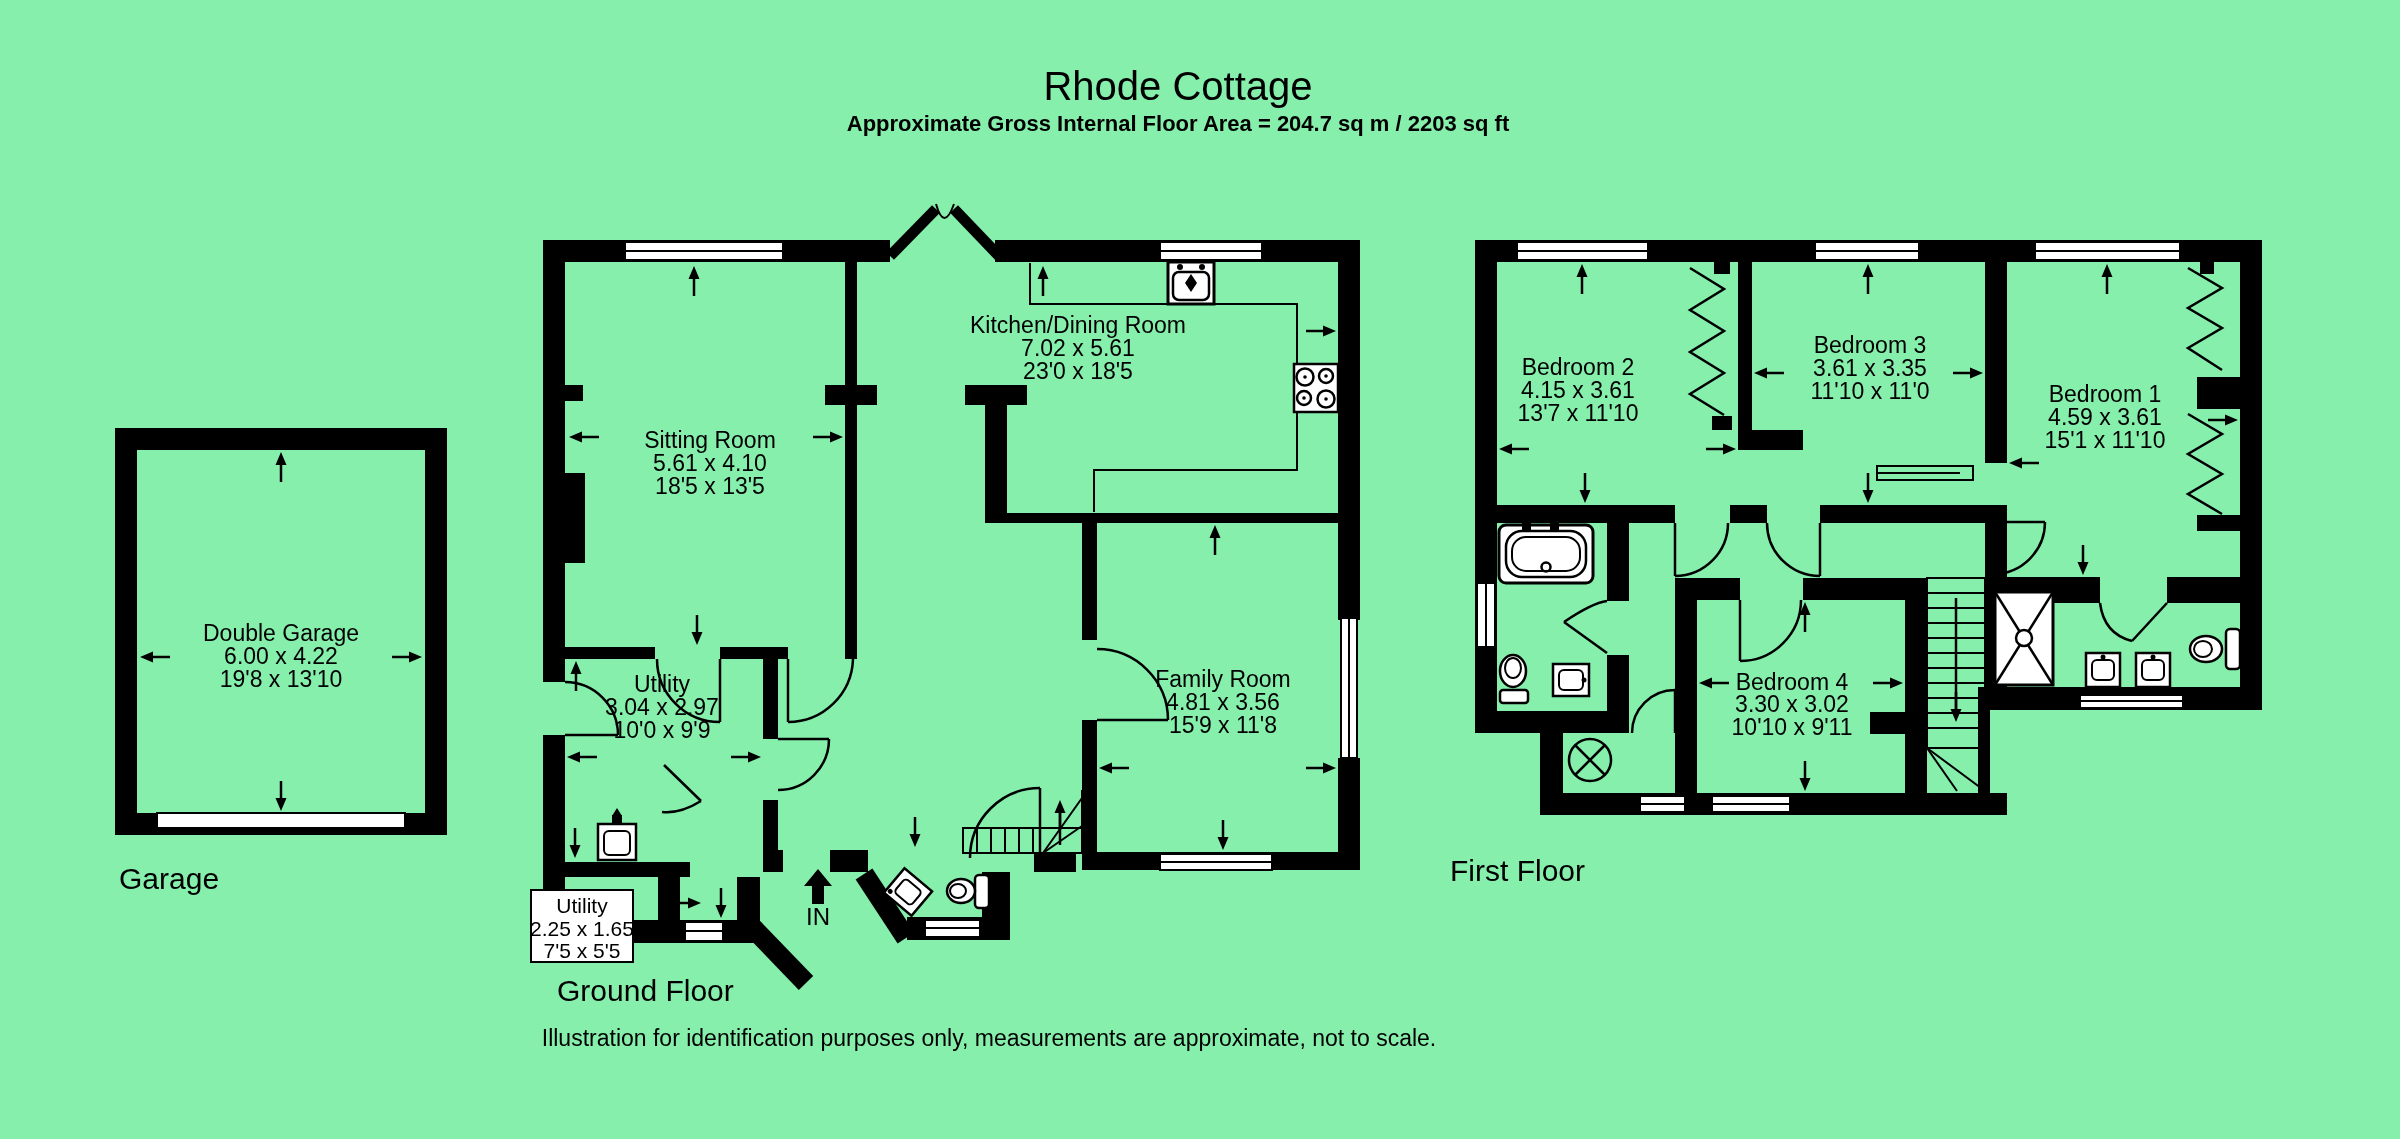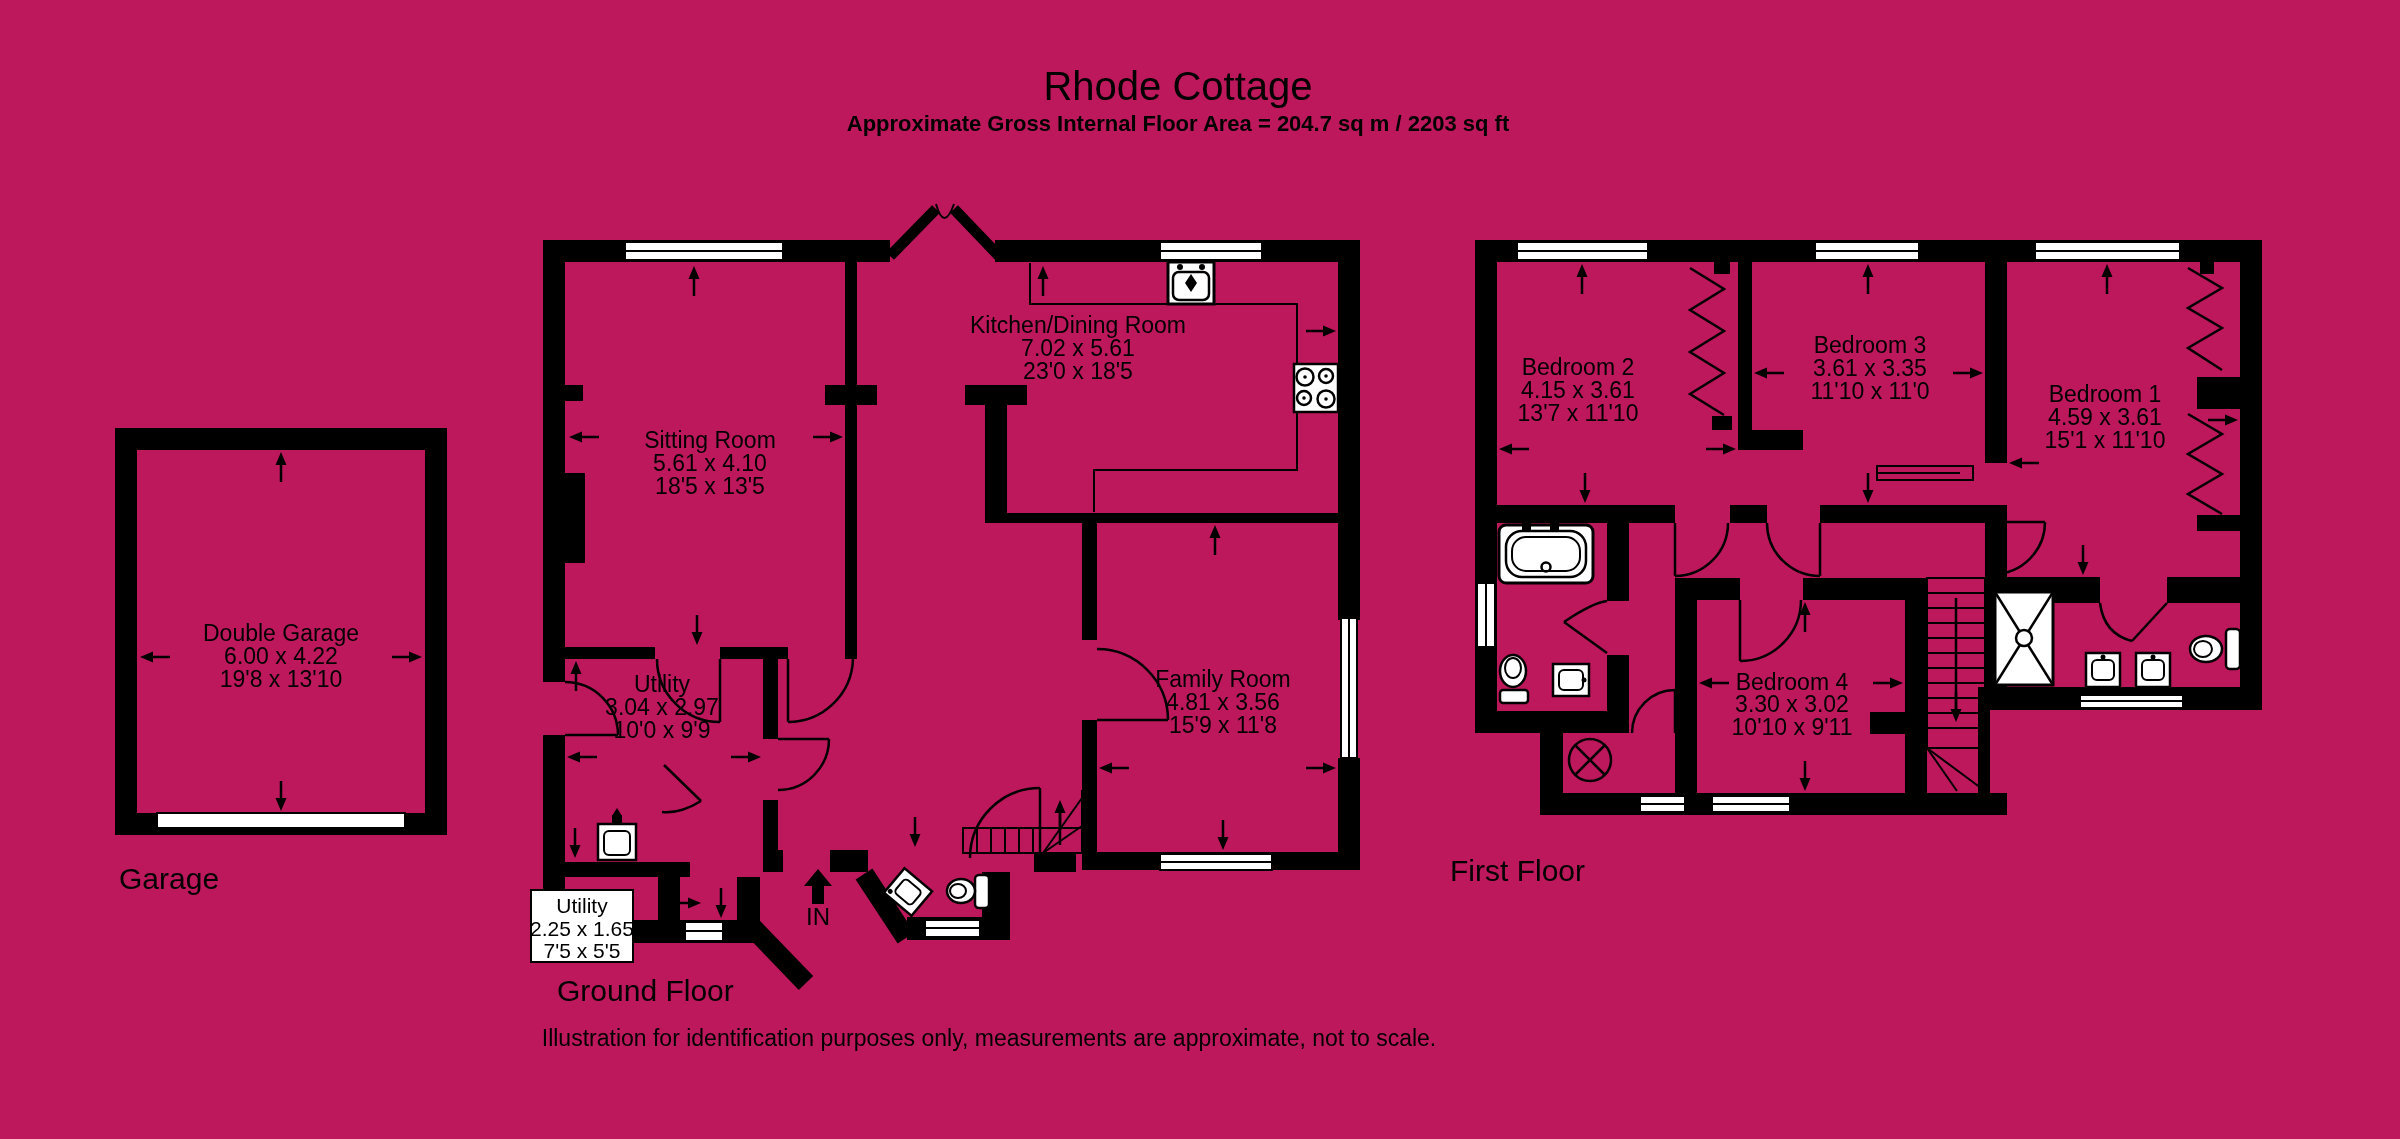--- a/index.html
+++ b/index.html
@@ -1,16 +1,16 @@
 <!DOCTYPE html>
 <html><head>
 <meta charset="utf-8">
 <style>
   html,body{margin:0;padding:0;background:#fff;}
-  .canvas{position:relative;width:2400px;height:1139px;background:#be185d;overflow:hidden;}
+  .canvas{position:relative;width:2400px;height:1139px;background:#86efac;overflow:hidden;}
   svg{display:block;font-family:"Liberation Sans","DejaVu Sans",sans-serif;}
   .w{fill:#000;stroke:none;}
   .thin{fill:none;stroke:#000;stroke-width:2;}
   .t25{fill:none;stroke:#000;stroke-width:2.5;}
   .fixw{fill:#fff;stroke:#000;stroke-width:2.5;}
   .fixw3{fill:#fff;stroke:#000;stroke-width:3;}
   .win{fill:#fff;stroke:#000;stroke-width:2;}
   .wline{stroke:#000;stroke-width:2;}
   .diagwall{stroke:#000;stroke-width:20;fill:none;}
   .gable{stroke:#000;stroke-width:11;fill:none;}

